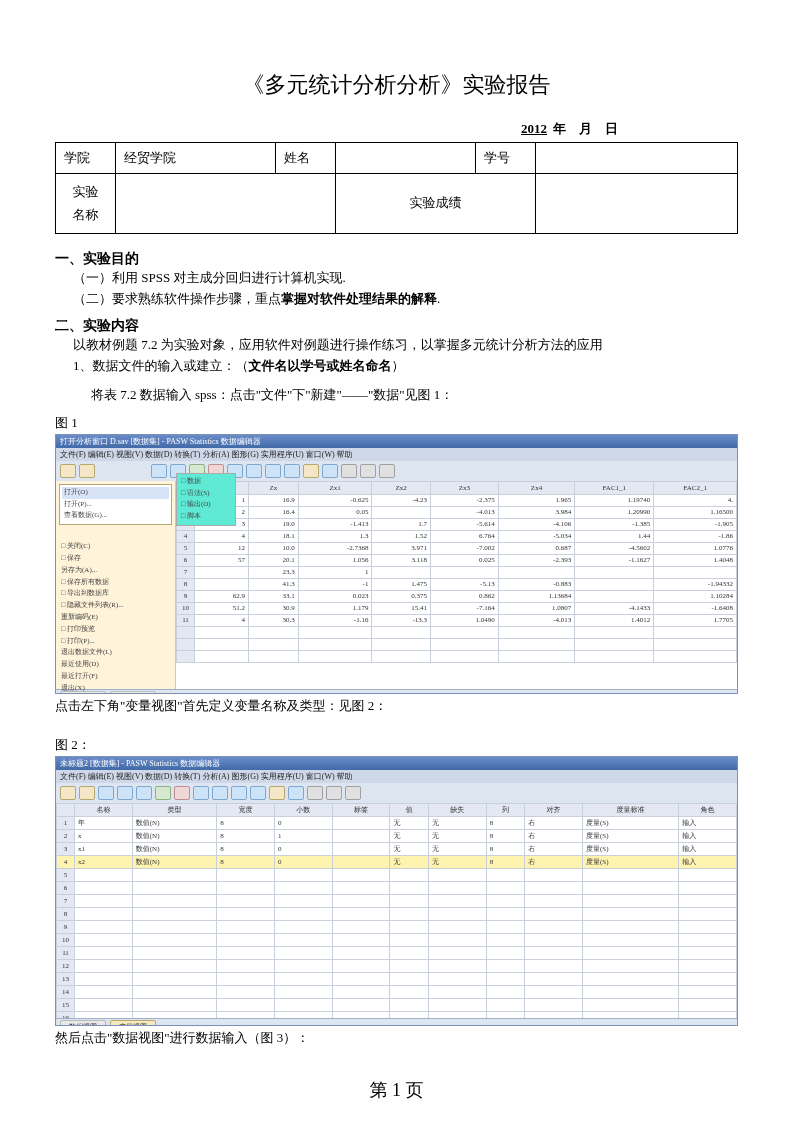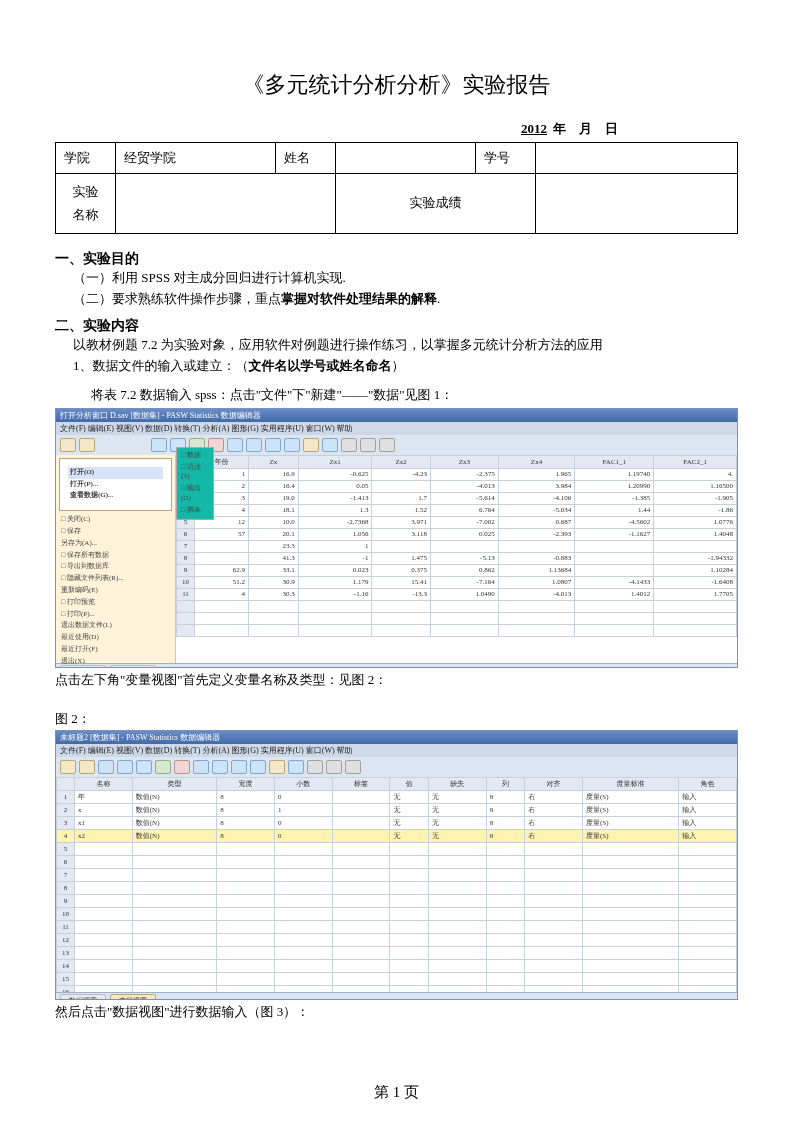--- a/index.html
+++ b/index.html
@@ -17,32 +17,32 @@
   .ss-titlebar{background:linear-gradient(#6a8cc8,#416aa8);color:#fff;font-size:8px;padding:1px 4px;}
   .ss-menubar{background:#cfd8e8;padding:1px 4px;font-size:8px;color:#222;}
   .ss-toolbar{background:#dde5f0;padding:3px 4px;display:flex;gap:3px;align-items:center;}
   .tb-btn{width:16px;height:14px;background:#f4e7c8;border:1px solid #b8a870;border-radius:2px;}
   .tb-btn.b{background:#cde3f7;border-color:#7fa8d0;}
   .tb-btn.g{background:#d7e8d0;border-color:#8fb080;}
   .tb-btn.r{background:#f0d7d7;border-color:#c09090;}
   .tb-btn.gray{background:#e0e0e0;border-color:#a0a0a0;}
   .ss-body{display:flex;background:#fff;}
   .ss-left{width:120px;background:#fff3d9;border-right:1px solid #d8c89a;padding:3px;font-size:7px;line-height:1.4;color:#444;}
-  .ss-left .menu-open{background:#fff;border:1px solid #b8a870;padding:8px;margin-bottom:3px;font-weight:bold;}
+  .ss-left .menu-open{background:#fff;border:1px solid #b8a870;padding:2px;margin-bottom:16px;}
   .ss-left .mitem{padding:1px 2px;}
-  .ss-left .sub{background:#14b8a6;border:1px solid #aaa;position:absolute;left:120px;top:38px;width:38px;padding:2px;z-index:5;}
+  .ss-left .sub{background:#5eead4;border:1px solid #aaa;position:absolute;left:120px;top:38px;width:60px;padding:2px;z-index:5;}
   .ss-grid{flex:1;overflow:hidden;}
   .ss-grid table{border-collapse:collapse;font-size:7px;width:100%;}
   .ss-grid th,.ss-grid td{border:1px solid #c8d0dc;padding:1px 3px;text-align:right;height:12px;white-space:nowrap;}
   .ss-grid th{background:#e3e8f2;font-weight:normal;text-align:center;}
   .ss-grid td.rh{background:#e3e8f2;text-align:center;width:18px;}
   .ss-status{background:#dde5f0;border-top:1px solid #9fb0c8;padding:1px 4px;font-size:7px;display:flex;gap:4px;align-items:center;}
   .ss-tab{display:inline-block;padding:1px 8px;background:#f8e8c0;border:1px solid #b8a870;border-radius:2px 2px 0 0;font-size:7px;}
   .ss-tab.inact{background:#e8e8e8;border-color:#bbb;}
-  .footer-page { position:absolute;bottom:20px;left:0;right:0;text-align:center;font-size:15px; }
+  .footer-page { position:absolute;bottom:20px;left:0;right:0;text-align:center;font-size:18px; }
   .screenshot2 .ss-grid th,.screenshot2 .ss-grid td{height:13px;}
   .screenshot2 .yellow-row td{background:#fff3b0;}
 </style>
 </head>
 <body>
 
 <div class="page">
   <div class="title">《多元统计分析分析》实验报告</div>
   <div class="date-line">
     <span><b>2012</b></span><b>年</b>
@@ -76,20 +76,21 @@
   </div>
 
   <div class="sec-title" style="margin-top:8px">二、实验内容</div>
   <div class="body-text">以教材例题 7.2 为实验对象，应用软件对例题进行操作练习，以掌握多元统计分析方法的应用</div>
 
   <div class="body-text">
     <span>1、数据文件的输入或建立：（</span><b>文件名以学号或姓名命名</b><span>）</span>
   </div>
   <div class="body-text" style="margin-top:8px;margin-left:36px">将表 7.2 数据输入 spss：点击"文件"下"新建"——"数据"见图 1：</div>
 
+  <div class="fig-label" style="margin-top:8px">图 1</div>
 
   <div class="screenshot" style="height:260px">
     <div class="ss-titlebar">打开分析窗口  D.sav [数据集] - PASW Statistics 数据编辑器</div>
     <div class="ss-menubar">文件(F)  编辑(E)  视图(V)  数据(D)  转换(T)  分析(A)  图形(G)  实用程序(U)  窗口(W)  帮助</div>
     <div class="ss-toolbar">
       <div class="tb-btn"></div>
       <div class="tb-btn"></div>
       <div style="width:50px"></div>
       <div class="tb-btn b"></div>
       <div class="tb-btn b"></div>

